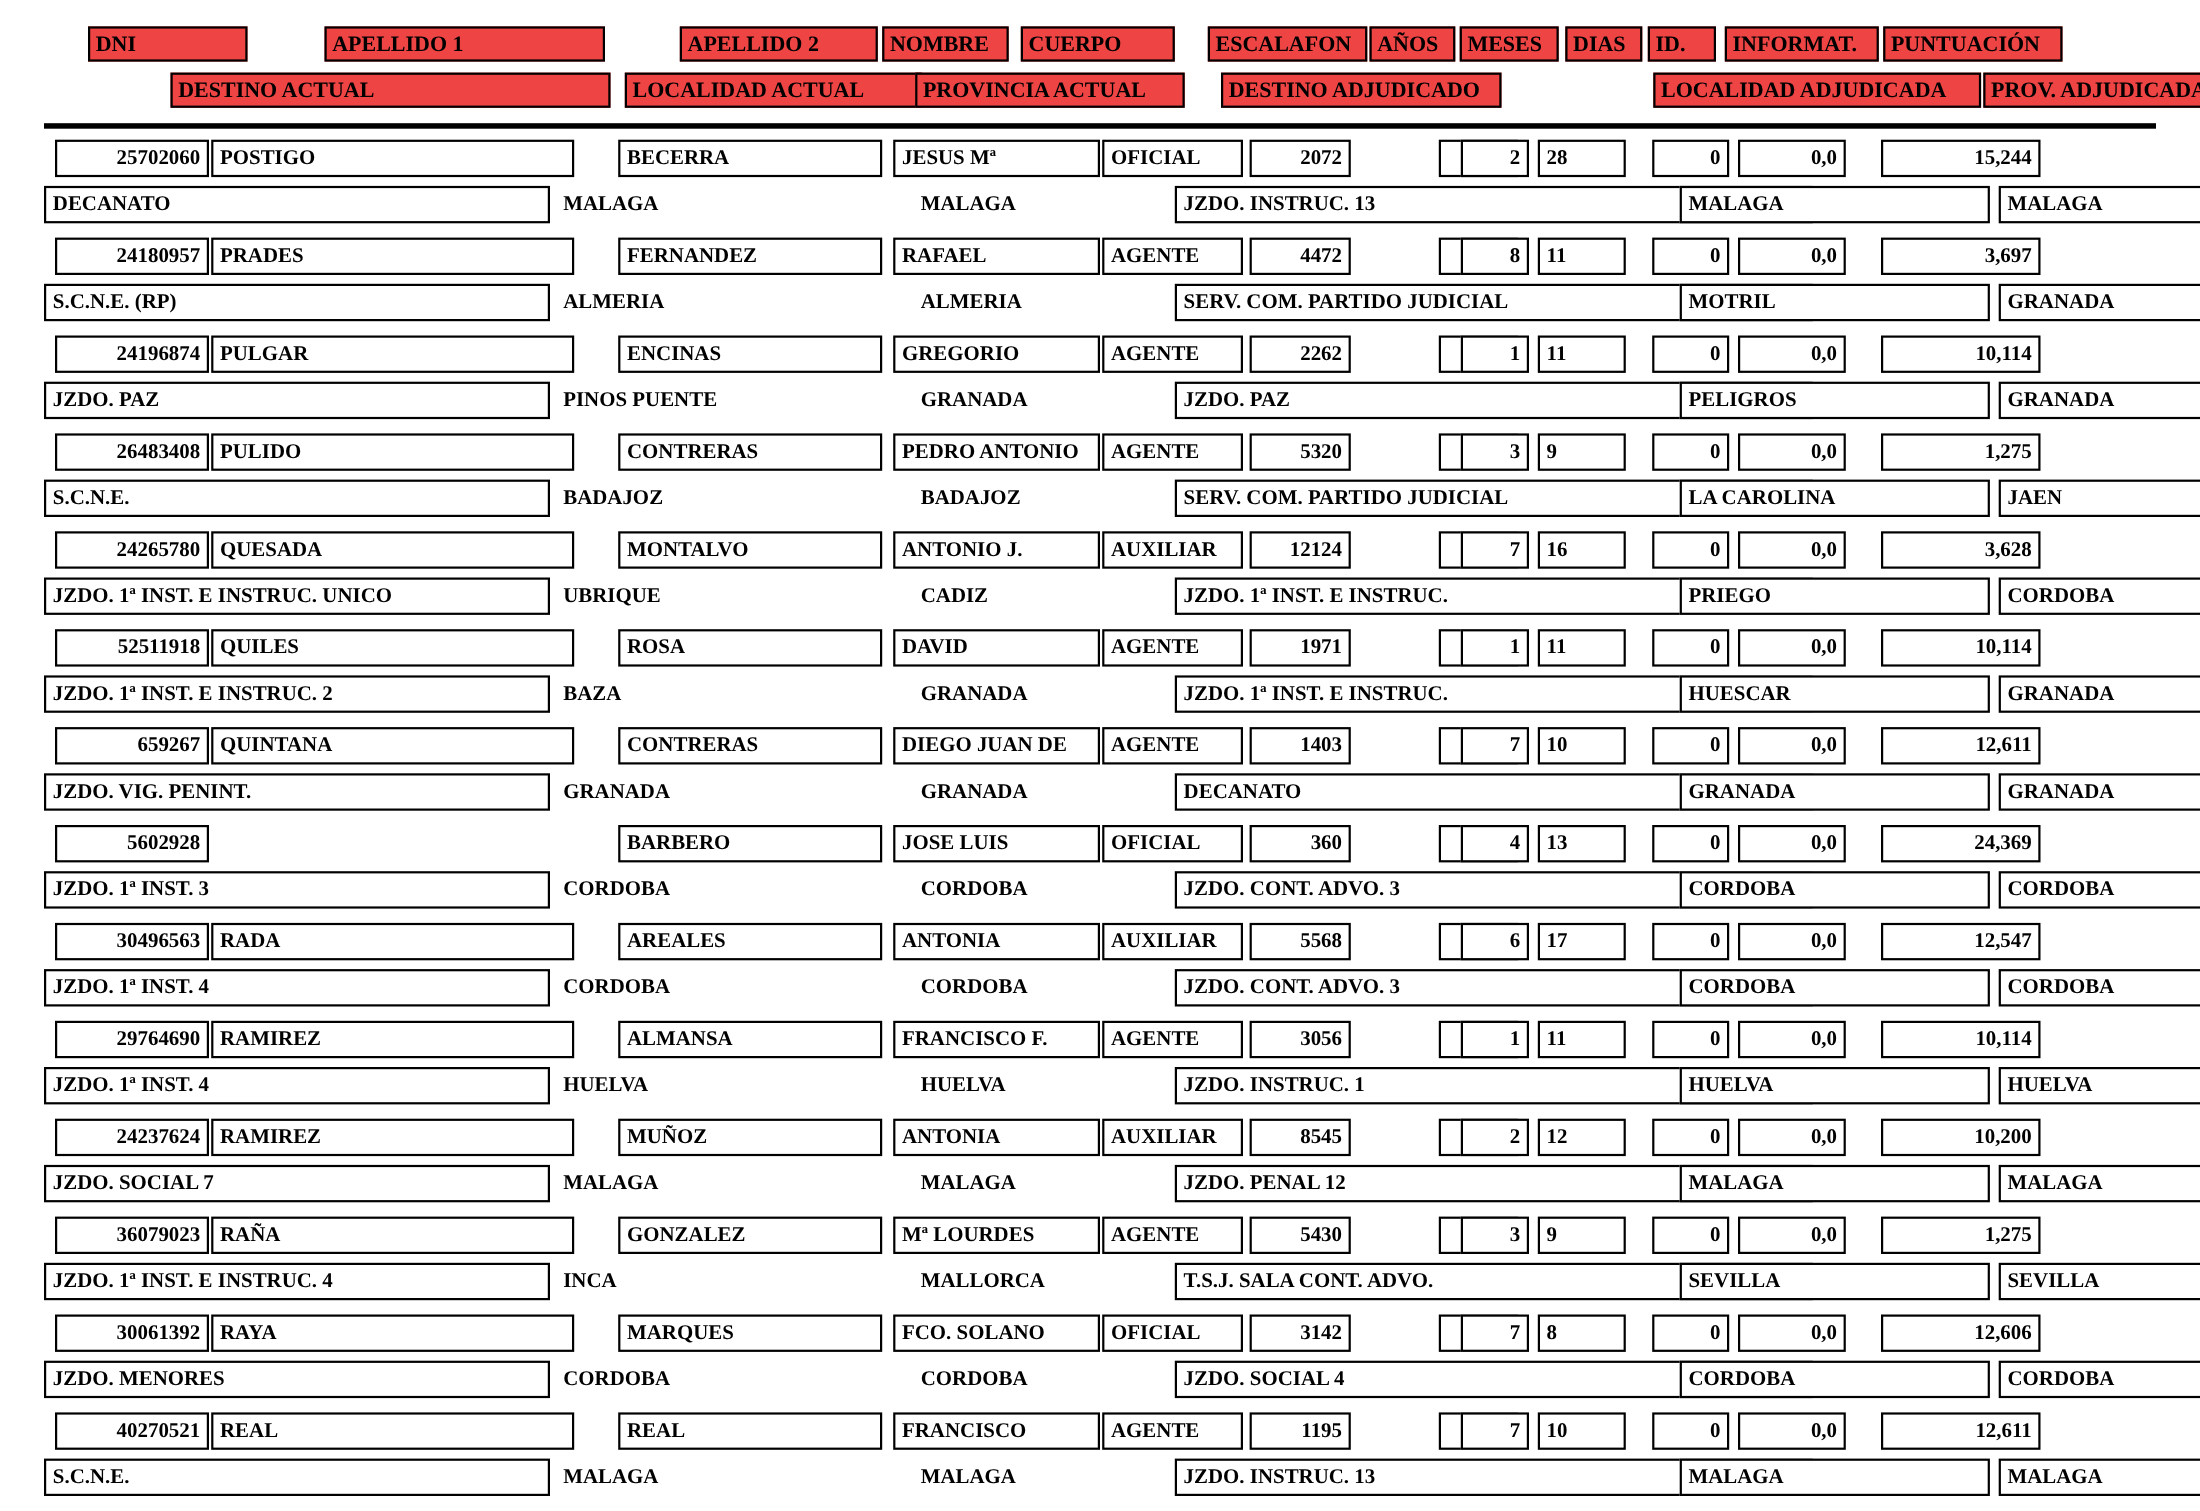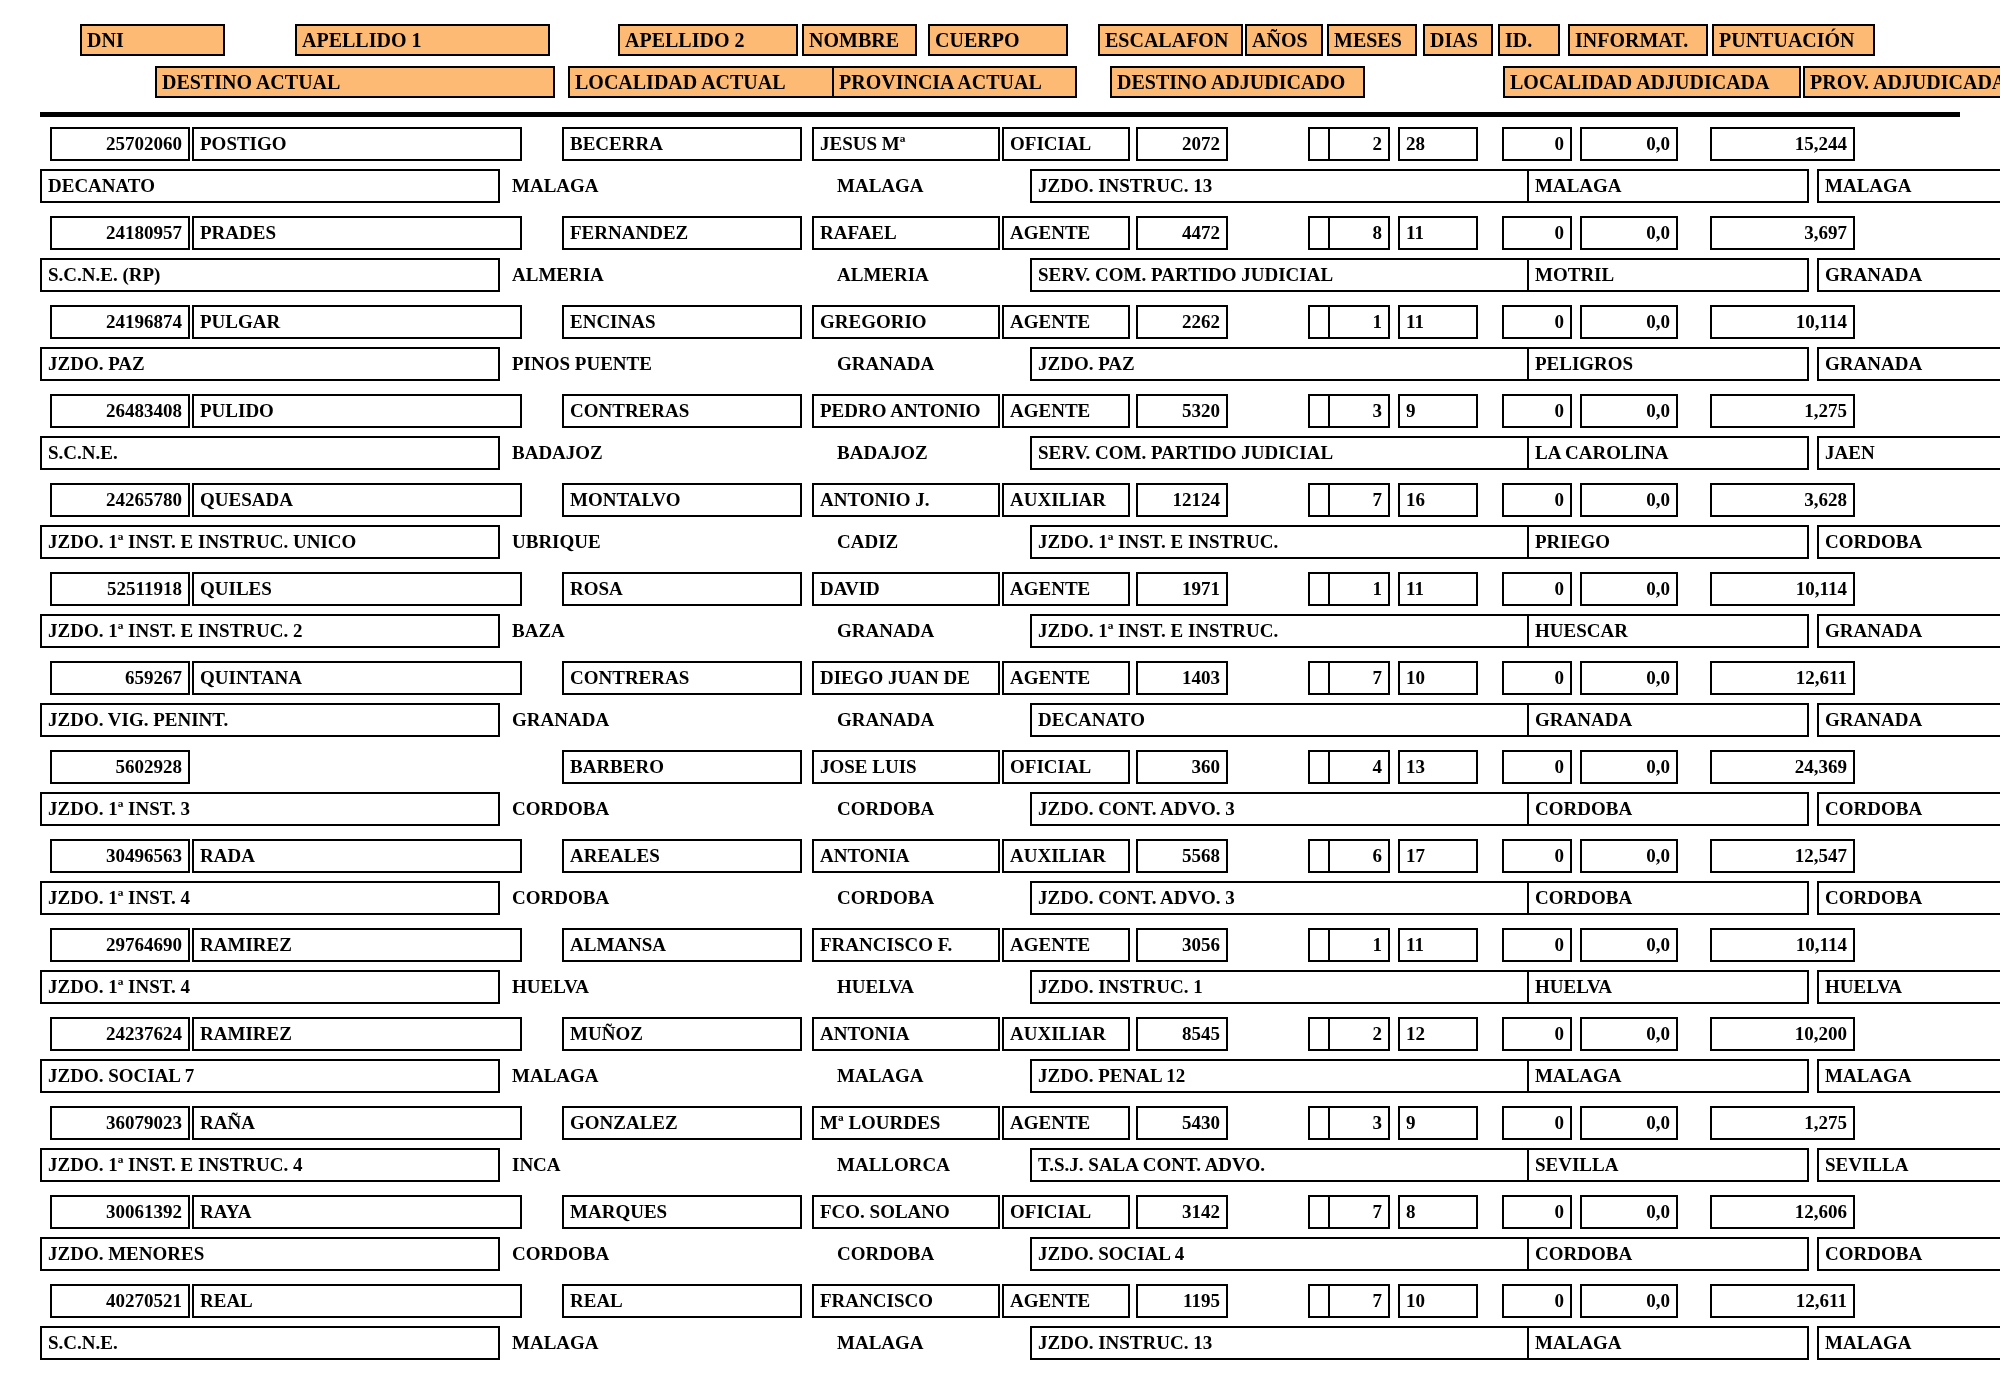--- a/index.html
+++ b/index.html
@@ -54,21 +54,21 @@
   .hdr-row1, .hdr-row2 {
     position: relative;
     height: 36px;
   }
   .hdr-row1 { margin-bottom: 6px; }
   .hdr-row2 { margin-bottom: 10px; }
   .hdr-cell {
     position: absolute;
     top: 0;
     border: 2px solid #000;
-    background: #fdba74;
+    background: #ef4444;
     box-sizing: border-box;
     height: 32px;
     line-height: 28px;
     font-size: 20px;
     font-weight: bold;
     padding: 0 5px;
     white-space: nowrap;
     overflow: hidden;
   }
   .rule {
@@ -101,21 +101,21 @@
   .c-meses     { left: 1288px; width: 62px;  text-align: right; }
   .c-dias      { left: 1358px; width: 80px;  text-align: left; }
   .c-id        { left: 1462px; width: 70px;  text-align: right; }
   .c-inf       { left: 1540px; width: 98px;  text-align: right; }
   .c-punt      { left: 1670px; width: 145px; text-align: right; }
 
   
   .c-destact   { left: 0px;    width: 460px; }
   .c-locact    { left: 470px;  width: 290px; }
   .c-provact   { left: 795px;  width: 200px; }
-  .c-destadj   { left: 990px;  width: 580px; }
+  .c-destadj   { left: 1028px;  width: 580px; }
   .c-locadj    { left: 1487px; width: 282px; }
   .c-provadj   { left: 1777px; width: 200px; }
 </style>
 </head>
 <body>
 
 <div class="page">
 
   <div class="hdr-row1">
       <div class="hdr-cell" style="left: 40px; width: 145px;">DNI</div>

